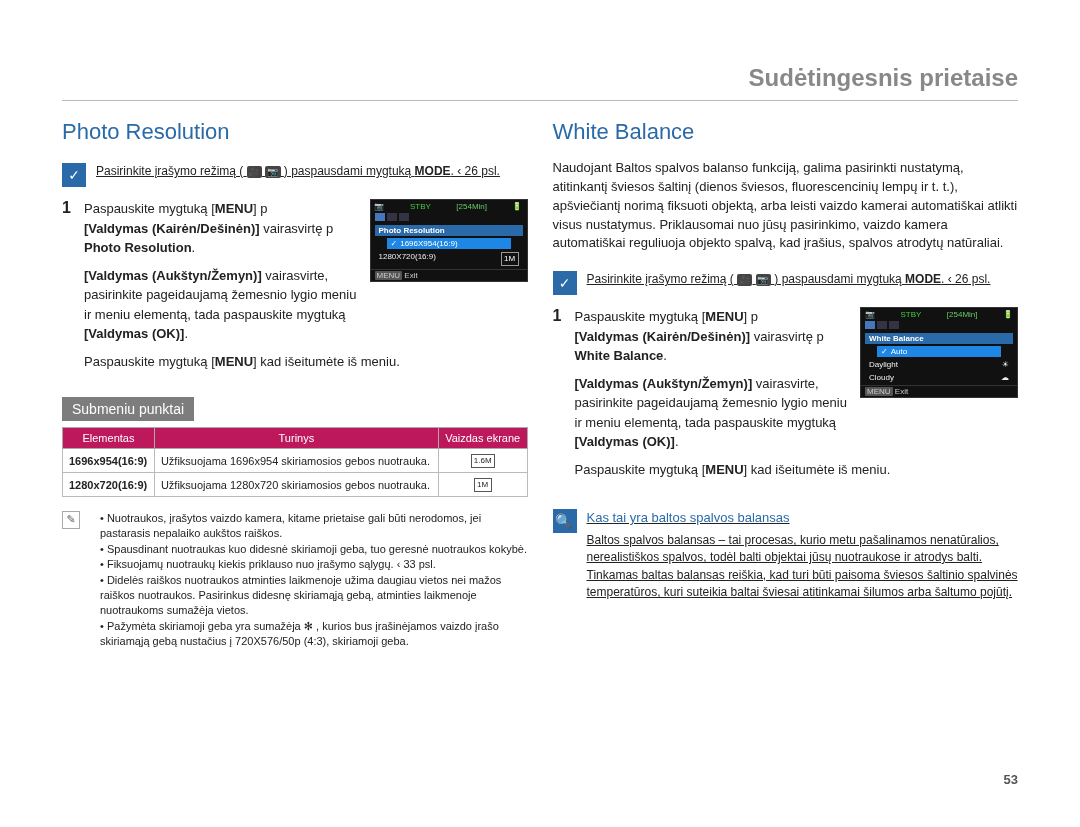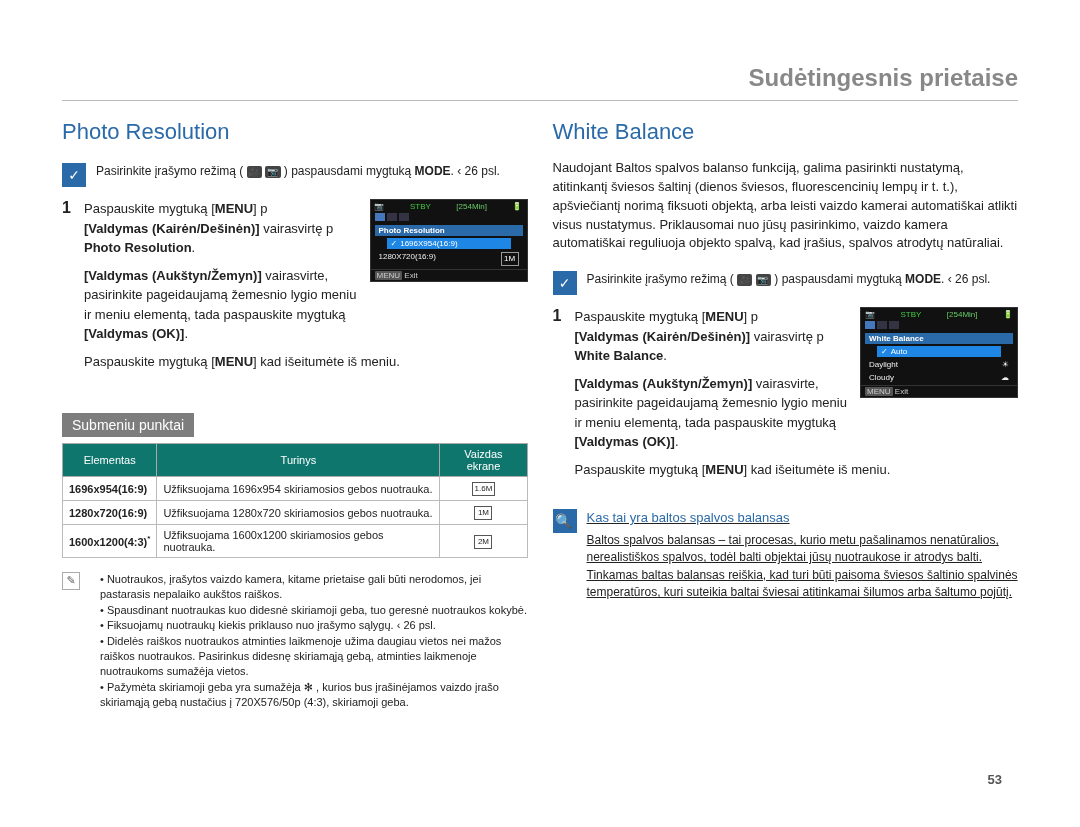--- a/index.html
+++ b/index.html
@@ -35,42 +35,42 @@
     gap: 10px;
     margin: 18px 0 12px;
   }
   .note-icon {
     width: 24px; height: 24px;
     background: #2b6aa8;
     display: flex; align-items: center; justify-content: center;
     border: 1px solid #2b6aa8;
   }
   .note-icon span { color: #fff; font-size: 14px; }
-  .note-text { font-size: 12px; flex: 1; line-height: 1.4; }
+  .note-text { font-size: 12px; flex: 1; line-height: 1.4; text-decoration: underline; }
   .steps { font-size: 13px; }
   .step { display: flex; gap: 8px; margin-bottom: 8px; }
   .step-num { font-weight: bold; font-size: 16px; width: 14px; }
   .step-body { flex: 1; line-height: 1.5; }
   .menu-word { font-weight: bold; }
   .sub-bar {
     background: #7d7d7d;
     color: #fff;
     font-size: 14px;
     padding: 4px 10px;
     display: inline-block;
-    margin-top: 34px;
+    margin-top: 18px;
   }
   table.res {
     border-collapse: collapse;
     width: 100%;
     margin-top: 6px;
     font-size: 11px;
   }
   table.res th {
-    background: #0f766e;
+    background: #be185d;
     color: #fff;
     font-weight: normal;
     padding: 4px 6px;
     border: 1px solid #aaa;
   }
   table.res td {
     border: 1px solid #bbb;
     padding: 4px 6px;
     vertical-align: middle;
   }
@@ -163,21 +163,21 @@
   }
   .info-body { flex: 1; font-size: 12px; line-height: 1.45; text-decoration: underline; }
   .info-body .ib-title {
     color: #2b6aa8;
     font-size: 13px;
     margin-bottom: 4px;
   }
   .page-num {
     position: absolute;
     bottom: 40px;
-    right: 78px;
+    right: 62px;
     font-size: 13px;
     font-weight: bold;
     color: #555;
   }
   .clearfix::after { content: ""; display: block; clear: both; }
   .mini-icon {
     display:inline-block; background:#444; color:#fff;
     border-radius:2px; font-size:9px; padding:0 2px; line-height:12px;
   }
 </style>
@@ -267,36 +267,31 @@
       <tr>
         <td class="el">1696x954(16:9)</td>
         <td>Užfiksuojama 1696x954 skiriamosios gebos nuotrauka.</td>
         <td style="text-align:center"><span class="res-icon">1.6M</span></td>
       </tr>
       <tr>
         <td class="el">1280x720(16:9)</td>
         <td>Užfiksuojama 1280x720 skiriamosios gebos nuotrauka.</td>
         <td style="text-align:center"><span class="res-icon">1M</span></td>
       </tr>
-      <tr>
-        <td class="el"><span>1600x1200(4:3)</span><span class="star">*</span></td>
-        <td>Užfiksuojama 1600x1200 skiriamosios gebos nuotrauka.</td>
-        <td style="text-align:center"><span class="res-icon">2M</span></td>
-      </tr>
     </tbody>
       </table>
 
     <div class="bullets">
       <div class="brow">
         <div class="bicon">✎</div>
         <div class="bul">
           <div class="bul-list">
             • <span>Nuotraukos, įrašytos vaizdo kamera, kitame prietaise gali būti nerodomos, jei pastarasis nepalaiko aukštos raiškos.</span><br>
             • <span>Spausdinant nuotraukas kuo didesnė skiriamoji geba, tuo geresnė nuotraukos kokybė.</span><br>
-            • <span>Fiksuojamų nuotraukų kiekis priklauso nuo įrašymo sąlygų. ‹ 26 psl.</span><br>
+            • <span>Fiksuojamų nuotraukų kiekis priklauso nuo įrašymo sąlygų. ‹ 33 psl.</span><br>
             • <span>Didelės raiškos nuotraukos atminties laikmenoje užima daugiau vietos nei mažos raiškos nuotraukos. Pasirinkus didesnę skiriamąją gebą, atminties laikmenoje nuotraukoms sumažėja vietos.</span><br>
             • <span>Pažymėta skiriamoji geba yra sumažėja ✻ , kurios bus įrašinėjamos vaizdo įrašo skiriamąją gebą nustačius į 720X576/50p (4:3), skiriamoji geba.</span>
           </div>
         </div>
       </div>
     </div>
   </div>
 
   <div class="col">
     <h2 class="section">White Balance</h2>

